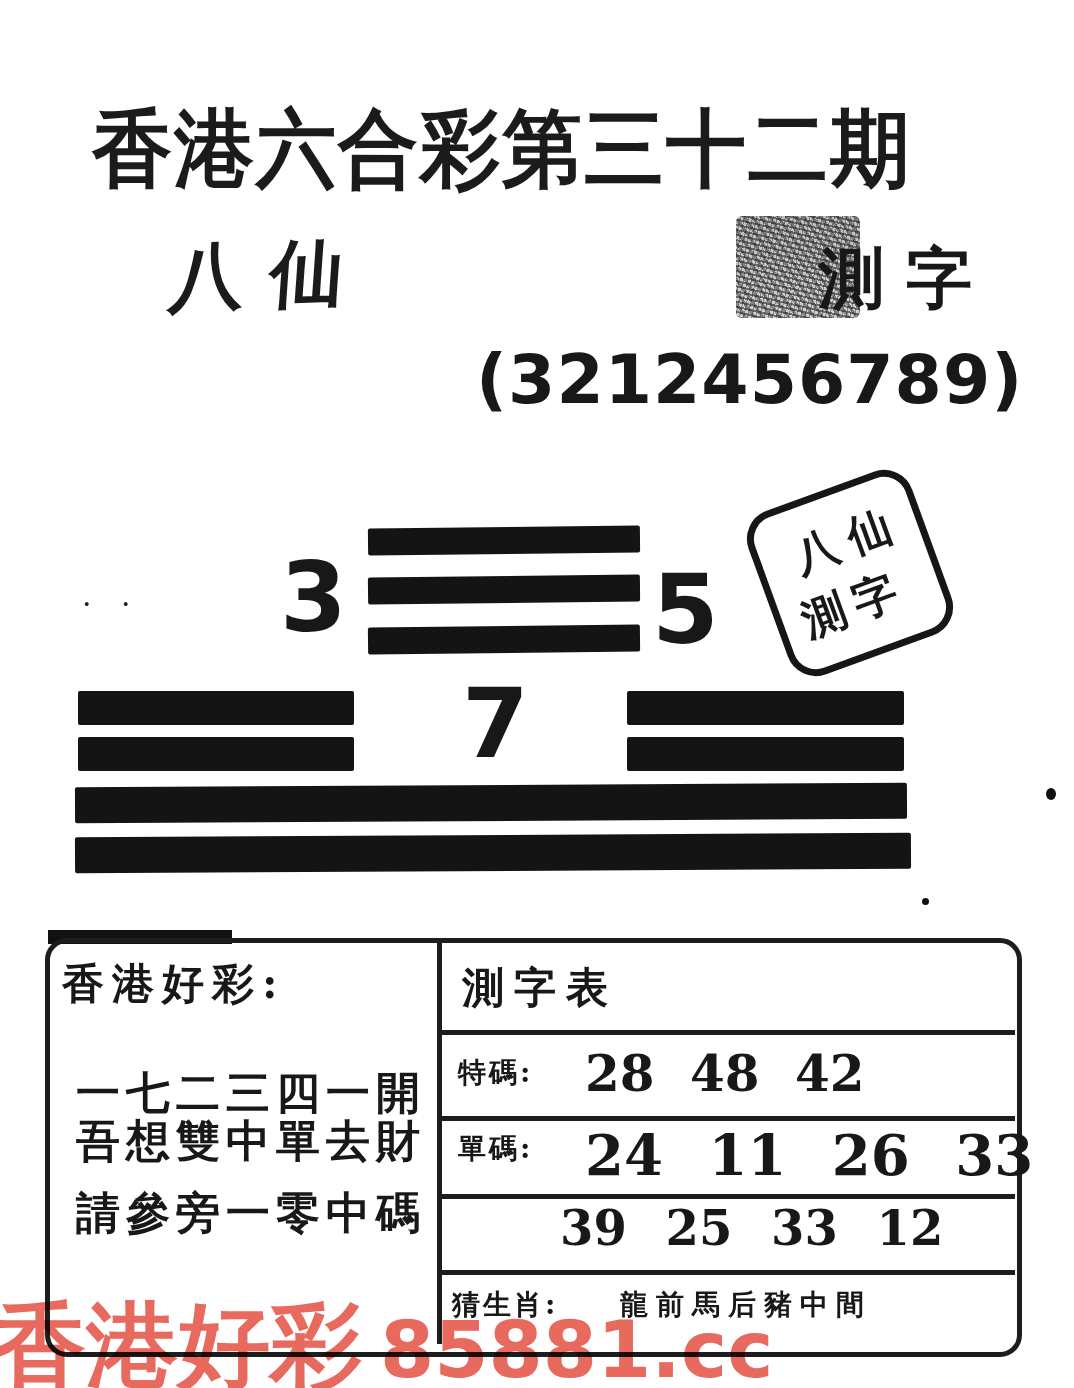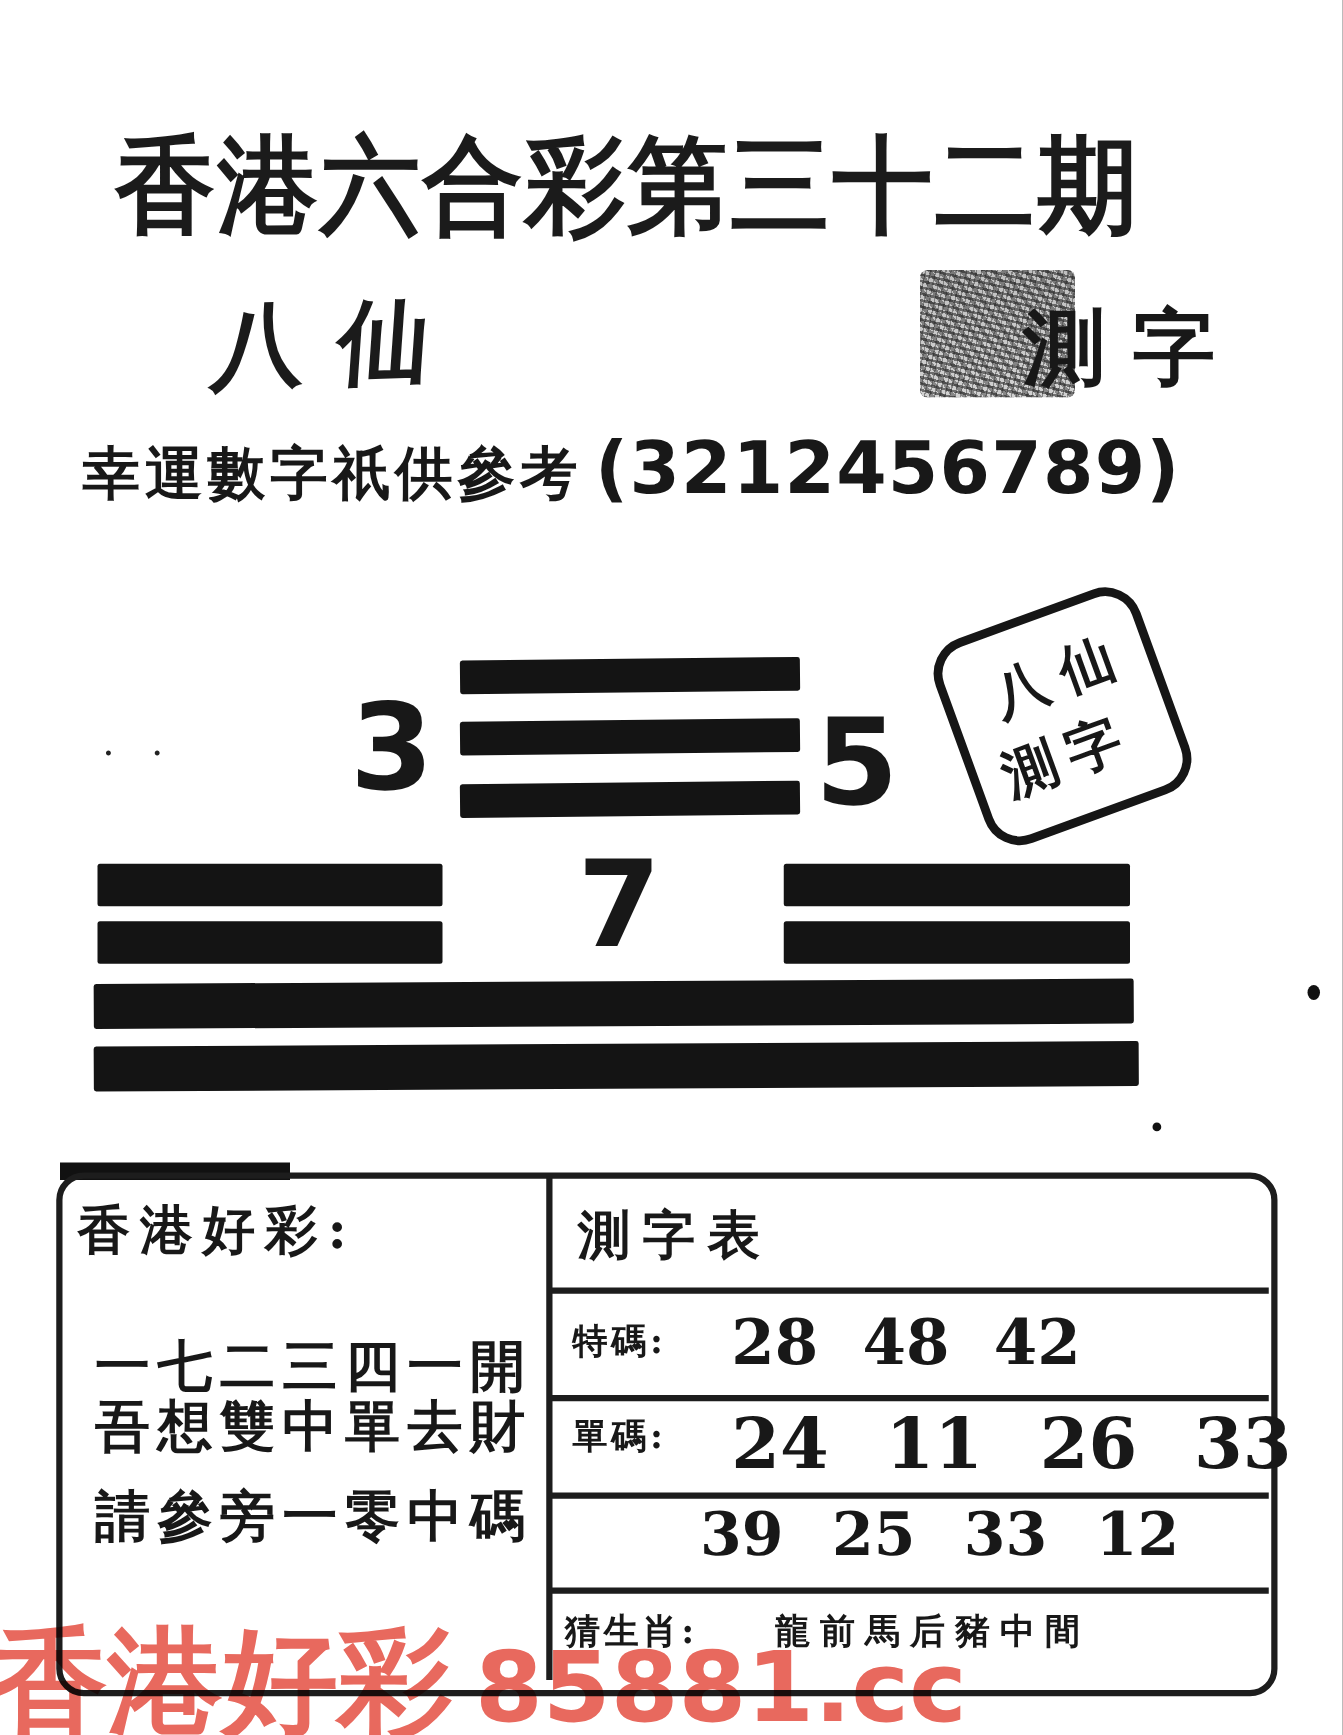--- a/index.html
+++ b/index.html
@@ -27,21 +27,21 @@
     background:
       repeating-linear-gradient(13deg, rgba(30,30,30,.55) 0 2px, rgba(255,255,255,0) 2px 5px),
       repeating-linear-gradient(102deg, rgba(60,60,60,.5) 0 1px, rgba(255,255,255,0) 1px 4px),
       repeating-linear-gradient(55deg, rgba(0,0,0,.4) 0 3px, rgba(170,170,170,.3) 3px 7px),
       linear-gradient(#c9c9c9,#e2e2e2);
   }
   .tm-label{ left:818px; top:234px; font-size:66px; font-weight:bold;
     letter-spacing:22px; white-space:nowrap;}
   .lucky-label{ left:66px; top:348px; font-size:46px; font-weight:bold;
     letter-spacing:4px; white-space:nowrap;}
-  .lucky-numbers{ left:476px; top:340px; font-size:58px; font-weight:bold;
+  .lucky-numbers{ left:476px; top:340px; font-size:68px; font-weight:bold;
     font-family:"DejaVu Sans","Liberation Sans",sans-serif; letter-spacing:1px; white-space:nowrap;}
   
   .bar{ background:#141414; border-radius:2px;}
   .num{ font-size:96px; font-weight:bold; font-family:"DejaVu Sans","Liberation Sans",sans-serif;}
   .dots{ left:82px; top:586px; font-size:30px; letter-spacing:10px; color:#222;}
   .stamp{
     left:763px; top:486px; width:160px; height:160px;
     border:7px solid #161616; border-radius:30px;
     transform:rotate(-20deg);
     display:flex; flex-direction:column; justify-content:center; align-items:center;
@@ -78,21 +78,20 @@
 </head>
 <body>
 
 <div class="page">
 
   <div class="abs title ink">香港六合彩第三十二期</div>
   <div class="abs brand ink">八仙</div>
   <div class="abs tm-noise"></div>
   <div class="abs tm-label">測字</div>
 
-  <div class="abs lucky-label">幸運數字祇供參考</div>
   <div class="abs lucky-numbers">(3212456789)</div>
 
   <div class="abs dots">· ·</div>
   <div class="abs num" style="left:280px; top:542px;">3</div>
   <div class="abs num" style="left:652px; top:554px;">5</div>
   <div class="abs num" style="left:462px; top:668px;">7</div>
 
   <div class="abs bar" style="left:368px; top:527px; width:272px; height:27px; transform:rotate(-0.6deg);"></div>
   <div class="abs bar" style="left:368px; top:576px; width:272px; height:27px; transform:rotate(-0.6deg);"></div>
   <div class="abs bar" style="left:368px; top:626px; width:272px; height:27px; transform:rotate(-0.6deg);"></div>

